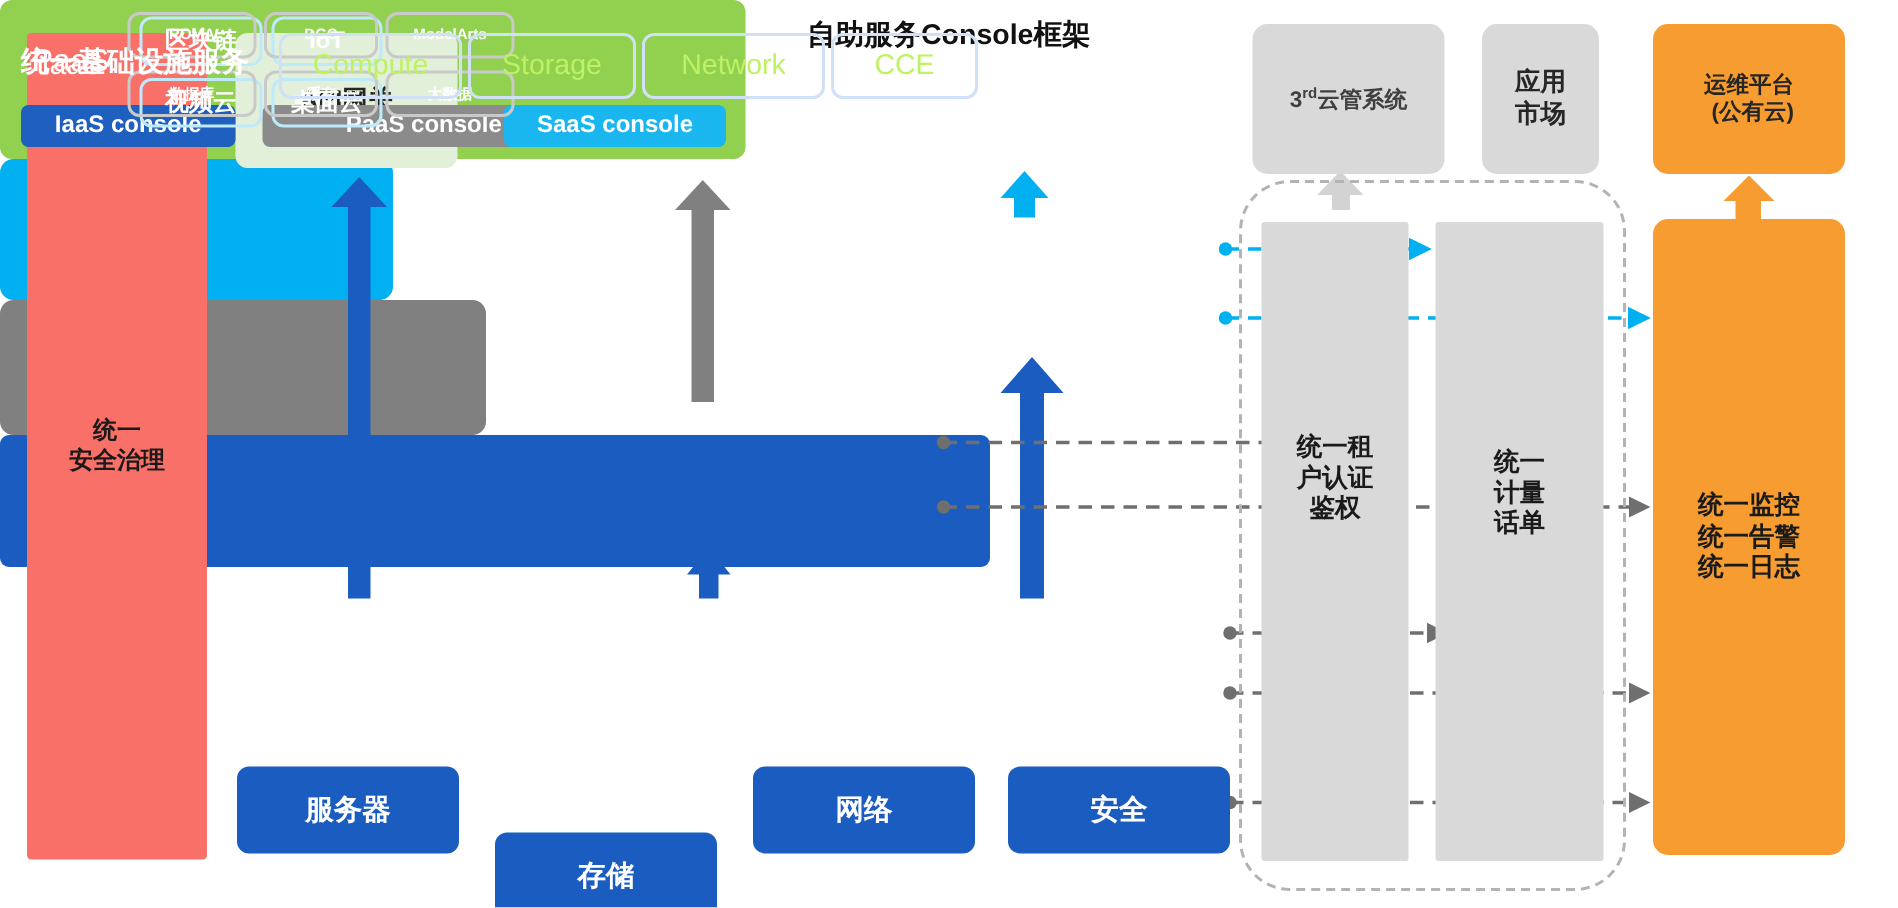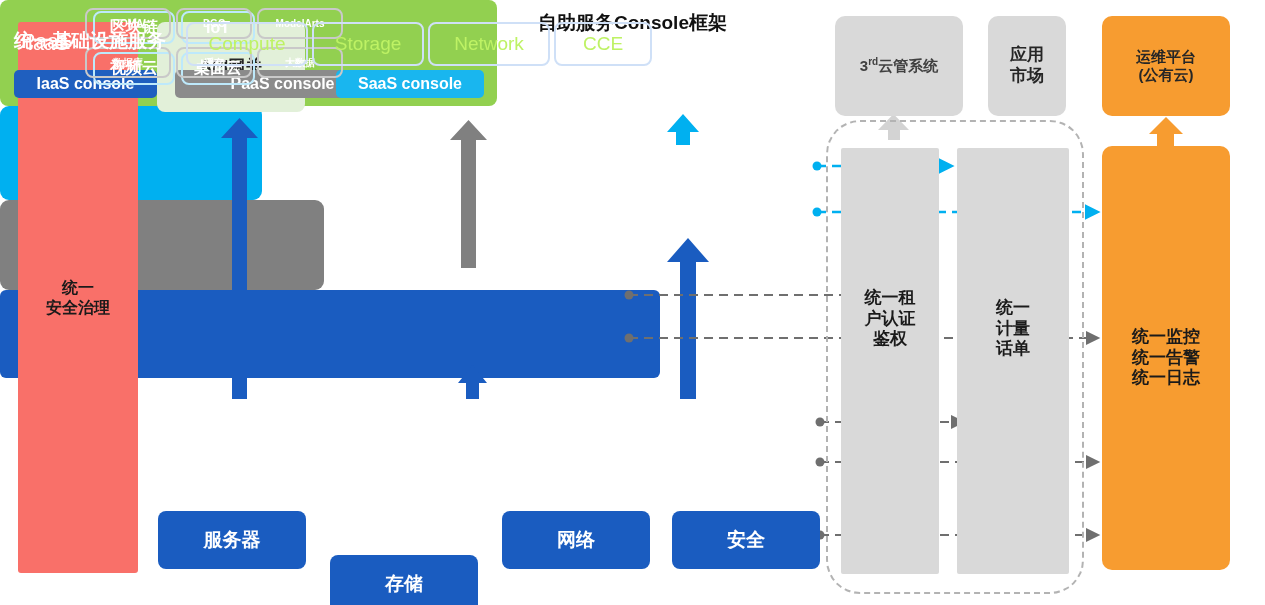--- a/index.html
+++ b/index.html
@@ -59,21 +59,21 @@
   #app-market{
     left:988px;top:16px;width:78px;height:100px;
     background:#d9d9d9;border-radius:10px;
     color:#262626;font-size:17px;font-weight:700;
   }
 
   
   #ops-top{
     left:1102px;top:16px;width:128px;height:100px;
     background:#f79c30;border-radius:10px;
-    color:#262626;font-size:15px;font-weight:700;
+    color:#262626;font-size:15px;font-weight:700;text-align:right;
   }
   
   #ops-body{
     left:1102px;top:146px;width:128px;height:424px;
     background:#f79c30;border-radius:10px;
     color:#1a1a1a;font-size:17px;font-weight:700;
   }
 
   
   #saas{

